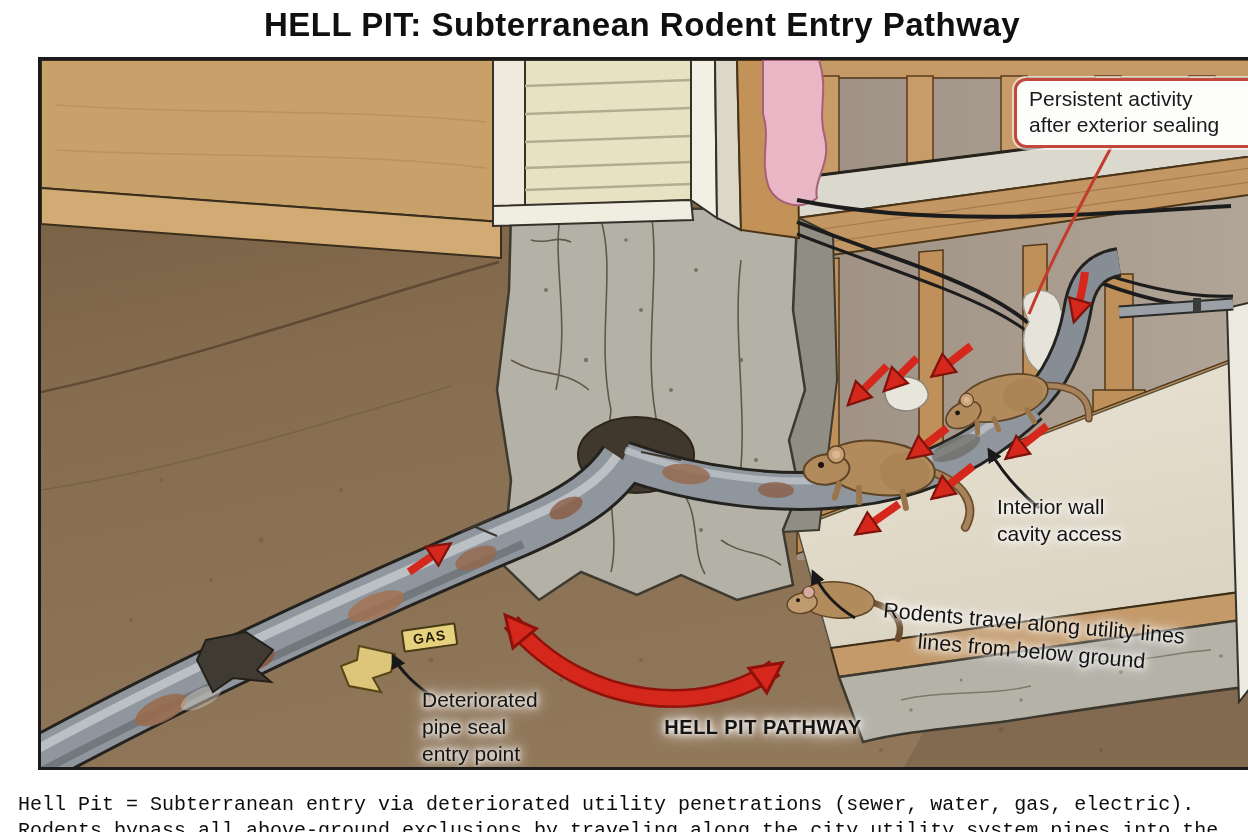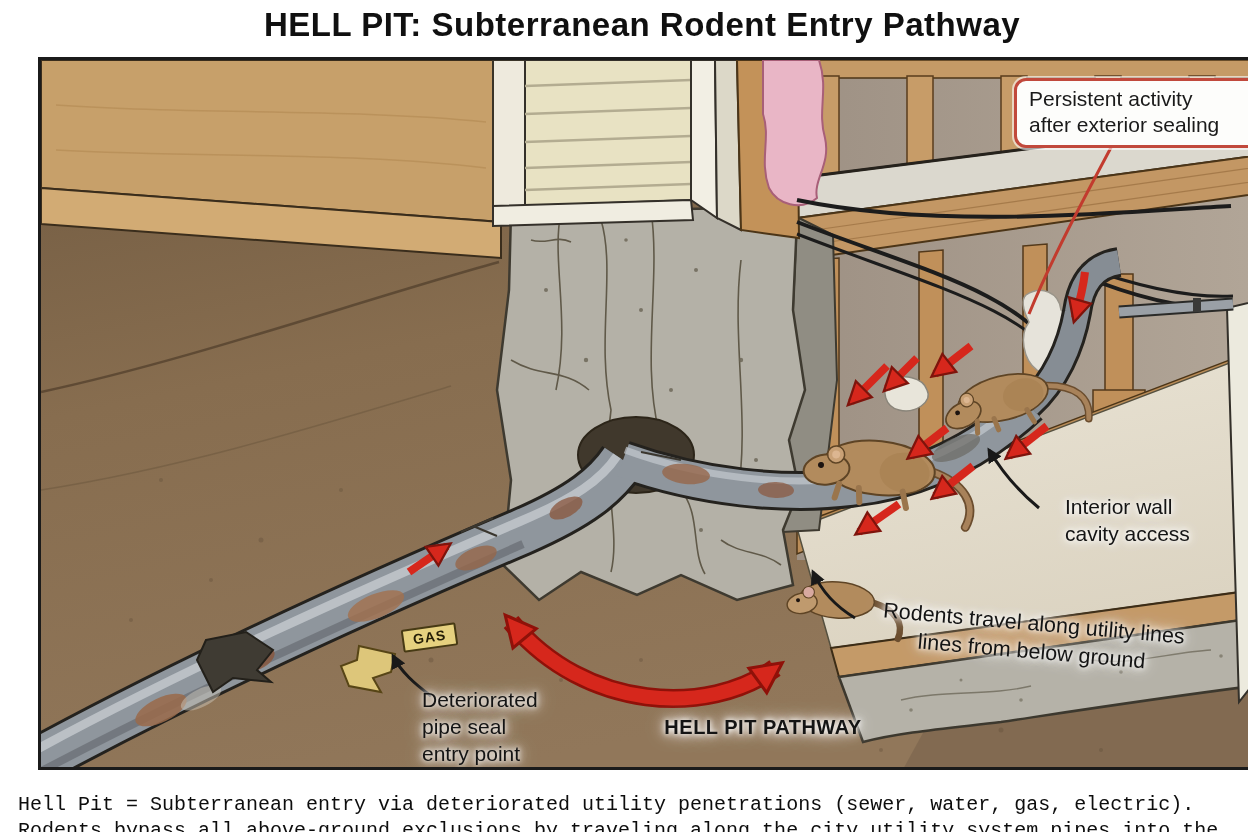--- a/index.html
+++ b/index.html
@@ -10,21 +10,21 @@
   .panel{position:absolute;left:10px;top:57px;width:1228px;height:713px;
          border:3px solid #1b1b1b;box-sizing:border-box;overflow:hidden;background:#876d4f;margin-left:28px;}
   .panel svg{position:absolute;left:0;top:0;}
   .lbl{position:absolute;color:#141414;white-space:pre-line;
        text-shadow:0 0 5px rgba(255,255,255,.95),0 0 9px rgba(255,255,255,.9),
                    0 0 14px rgba(255,255,255,.85),0 0 20px rgba(255,255,255,.7);}
   .callout{position:absolute;left:973px;top:18px;width:234px;background:#fdfdfb;
            border:3px solid #c1493c;border-radius:12px;padding:5px 12px 7px 12px;
            font-size:21px;line-height:26px;color:#1a1a1a;white-space:pre-line;
            box-shadow:0 0 0 2px rgba(255,255,255,.6);}
-  .lbl-interior{left:1024px;top:433px;font-size:21px;line-height:27px;}
+  .lbl-interior{left:956px;top:433px;font-size:21px;line-height:27px;}
   .lbl-rodents{left:796px;top:546px;width:392px;font-size:21.5px;line-height:28px;
                text-align:center;transform:rotate(5deg);transform-origin:40% 50%;}
   .lbl-pathway{left:612px;top:656px;width:220px;font-size:20px;font-weight:bold;
                text-align:center;letter-spacing:.5px;}
   .lbl-det{left:381px;top:626px;font-size:21px;line-height:27px;}
   .gas-tag{position:absolute;left:361px;top:566px;background:#e6d17f;border:2px solid #473a14;
            color:#241d06;font-size:14px;font-weight:bold;letter-spacing:1px;
            padding:1px 9px 2px 9px;transform:rotate(-8deg);border-radius:2px;}
   .caption{position:absolute;left:18px;top:792px;width:1212px;text-align:left;
            font-size:20px;line-height:26px;color:#0d0d0d;font-family:Liberation Mono, monospace;}

